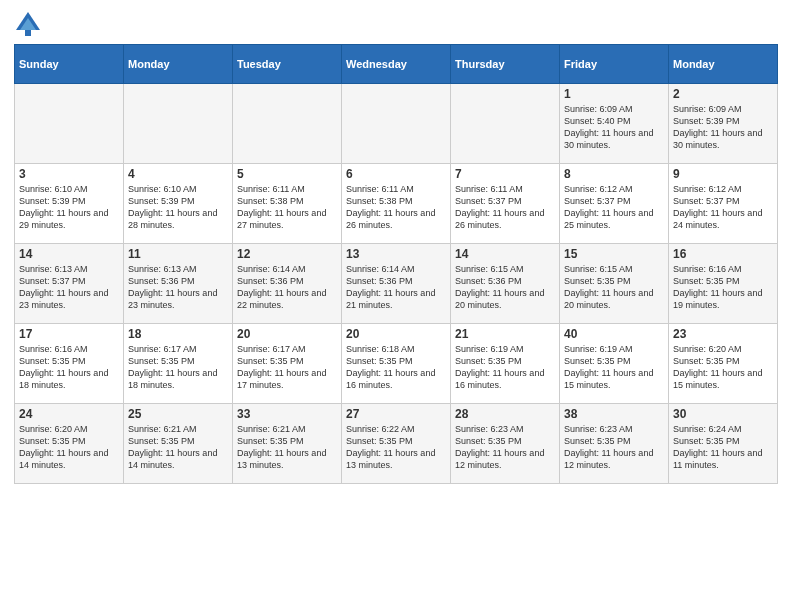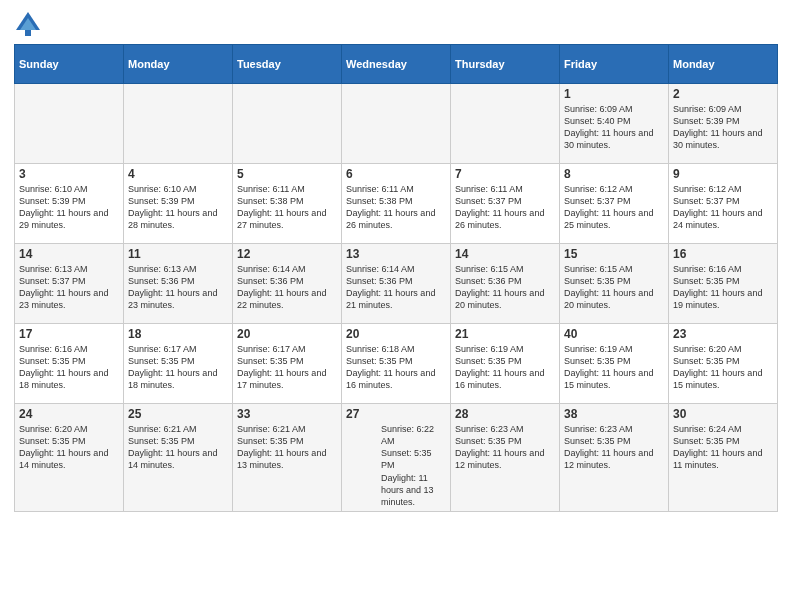--- a/index.html
+++ b/index.html
@@ -301,21 +301,21 @@
 Daylight: 11 hours and 14 minutes.</div>
           </td>
           <td>
             <span class="day-num">33</span>
             <div class="day-info" style="white-space: pre-line;">Sunrise: 6:21 AM
 Sunset: 5:35 PM
 Daylight: 11 hours and 13 minutes.</div>
           </td>
           <td>
             <span class="day-num">27</span>
-            <div class="day-info" style="white-space: pre-line; margin-left: 35px;">Sunrise: 6:22 AM
+            <div class="day-info" style="white-space: pre-line;">Sunrise: 6:22 AM
 Sunset: 5:35 PM
 Daylight: 11 hours and 13 minutes.</div>
           </td>
           <td>
             <span class="day-num">28</span>
             <div class="day-info" style="white-space: pre-line;">Sunrise: 6:23 AM
 Sunset: 5:35 PM
 Daylight: 11 hours and 12 minutes.</div>
           </td>
           <td>

